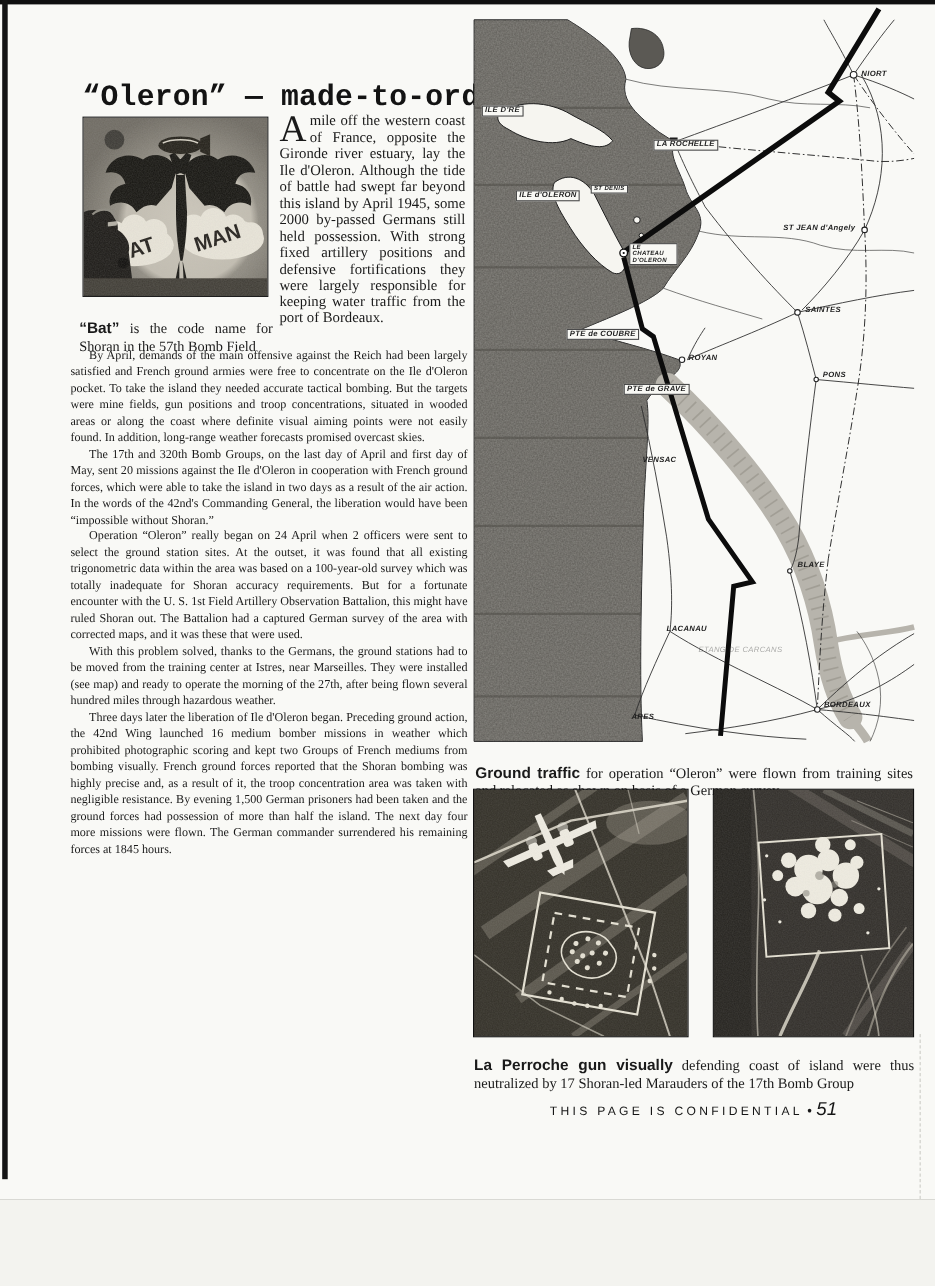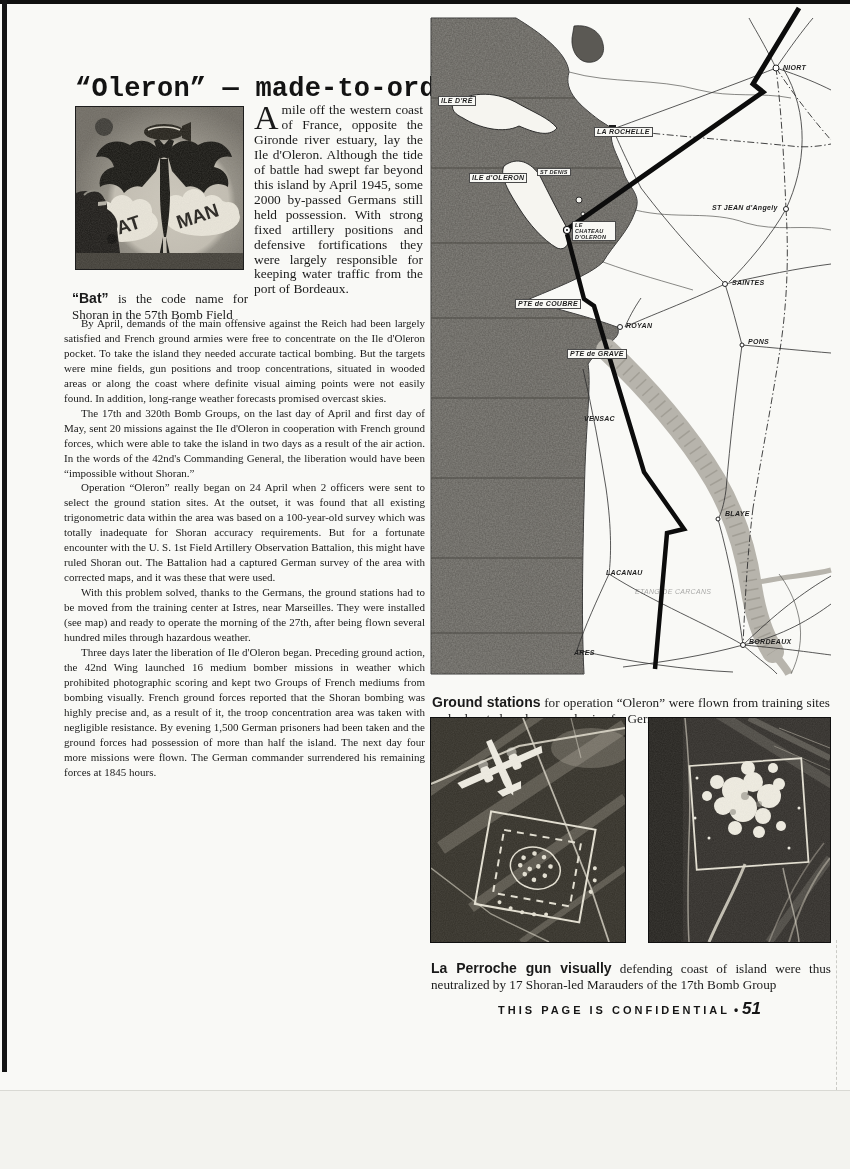--- a/index.html
+++ b/index.html
@@ -43,21 +43,21 @@
        font-size:13.2px;line-height:15.5px;text-align:justify}
 
   .photo-left{position:absolute;left:431px;top:718px;width:194px;height:224px;
        outline:1px solid #101010;overflow:hidden;background:#343129}
   .photo-right{position:absolute;left:649px;top:718px;width:181px;height:224px;
        outline:1px solid #101010;overflow:hidden;background:#322f2b}
   .photos-caption{position:absolute;left:431px;top:948px;width:400px;
        font-size:13.2px;line-height:15.5px;text-align:justify}
 
   .page-footer{position:absolute;left:431px;top:999px;width:330px;text-align:right;
-       font-family:"Liberation Sans",sans-serif;font-weight:bold;font-size:11px;
+       font-family:"Liberation Sans",sans-serif;font-weight:normal;font-size:11px;
        letter-spacing:3px;color:#161616;white-space:nowrap}
   .page-footer .bullet{letter-spacing:0;padding:0 4px;font-size:12px}
   .page-footer .pagenum{font-size:17px;font-style:italic;letter-spacing:0}
 </style>
 </head>
 <body>
 
 <div class="edge-top"></div>
 <div class="edge-left"></div>
 <div class="edge-right-dash"></div>
@@ -256,21 +256,21 @@
       <span class="map-label" style="left: 317px; top: 320px;">PONS</span>
       <span class="map-label boxed" style="left: 136px; top: 331px;">PTE de GRAVE</span>
       <span class="map-label" style="left: 153px; top: 397px;">VENSAC</span>
       <span class="map-label" style="left: 294px; top: 492px;">BLAYE</span>
       <span class="map-label" style="left: 175px; top: 551px;">LACANAU</span>
       <span class="map-label faint" style="left: 204px; top: 570px; width: 60px;">ETANG DE CARCANS</span>
       <span class="map-label" style="left: 143px; top: 631px;">ARES</span>
       <span class="map-label" style="left: 318px; top: 620px;">BORDEAUX</span>
     </div>
 </div>
-<p class="map-caption"><span class="caption-lead">Ground stations</span><span> for operation “Oleron” were flown from training sites and relocated as shown on basis of a German survey</span></p>
+<p class="map-caption"><span class="caption-lead">Ground traffic</span><span> for operation “Oleron” were flown from training sites and relocated as shown on basis of a German survey</span></p>
 
 <div class="photo-left">
   <svg width="194" height="224" viewBox="0 0 194 224">
     <rect width="194" height="224" fill="#343129"></rect>
     <g stroke="#cfc9ba" opacity="0.25">
       <line x1="-10" y1="80" x2="120" y2="-10" stroke-width="8"></line>
       <line x1="10" y1="130" x2="194" y2="8" stroke-width="14"></line>
       <line x1="40" y1="190" x2="194" y2="80" stroke-width="10"></line>
       <line x1="90" y1="224" x2="194" y2="150" stroke-width="6"></line>
     </g>

